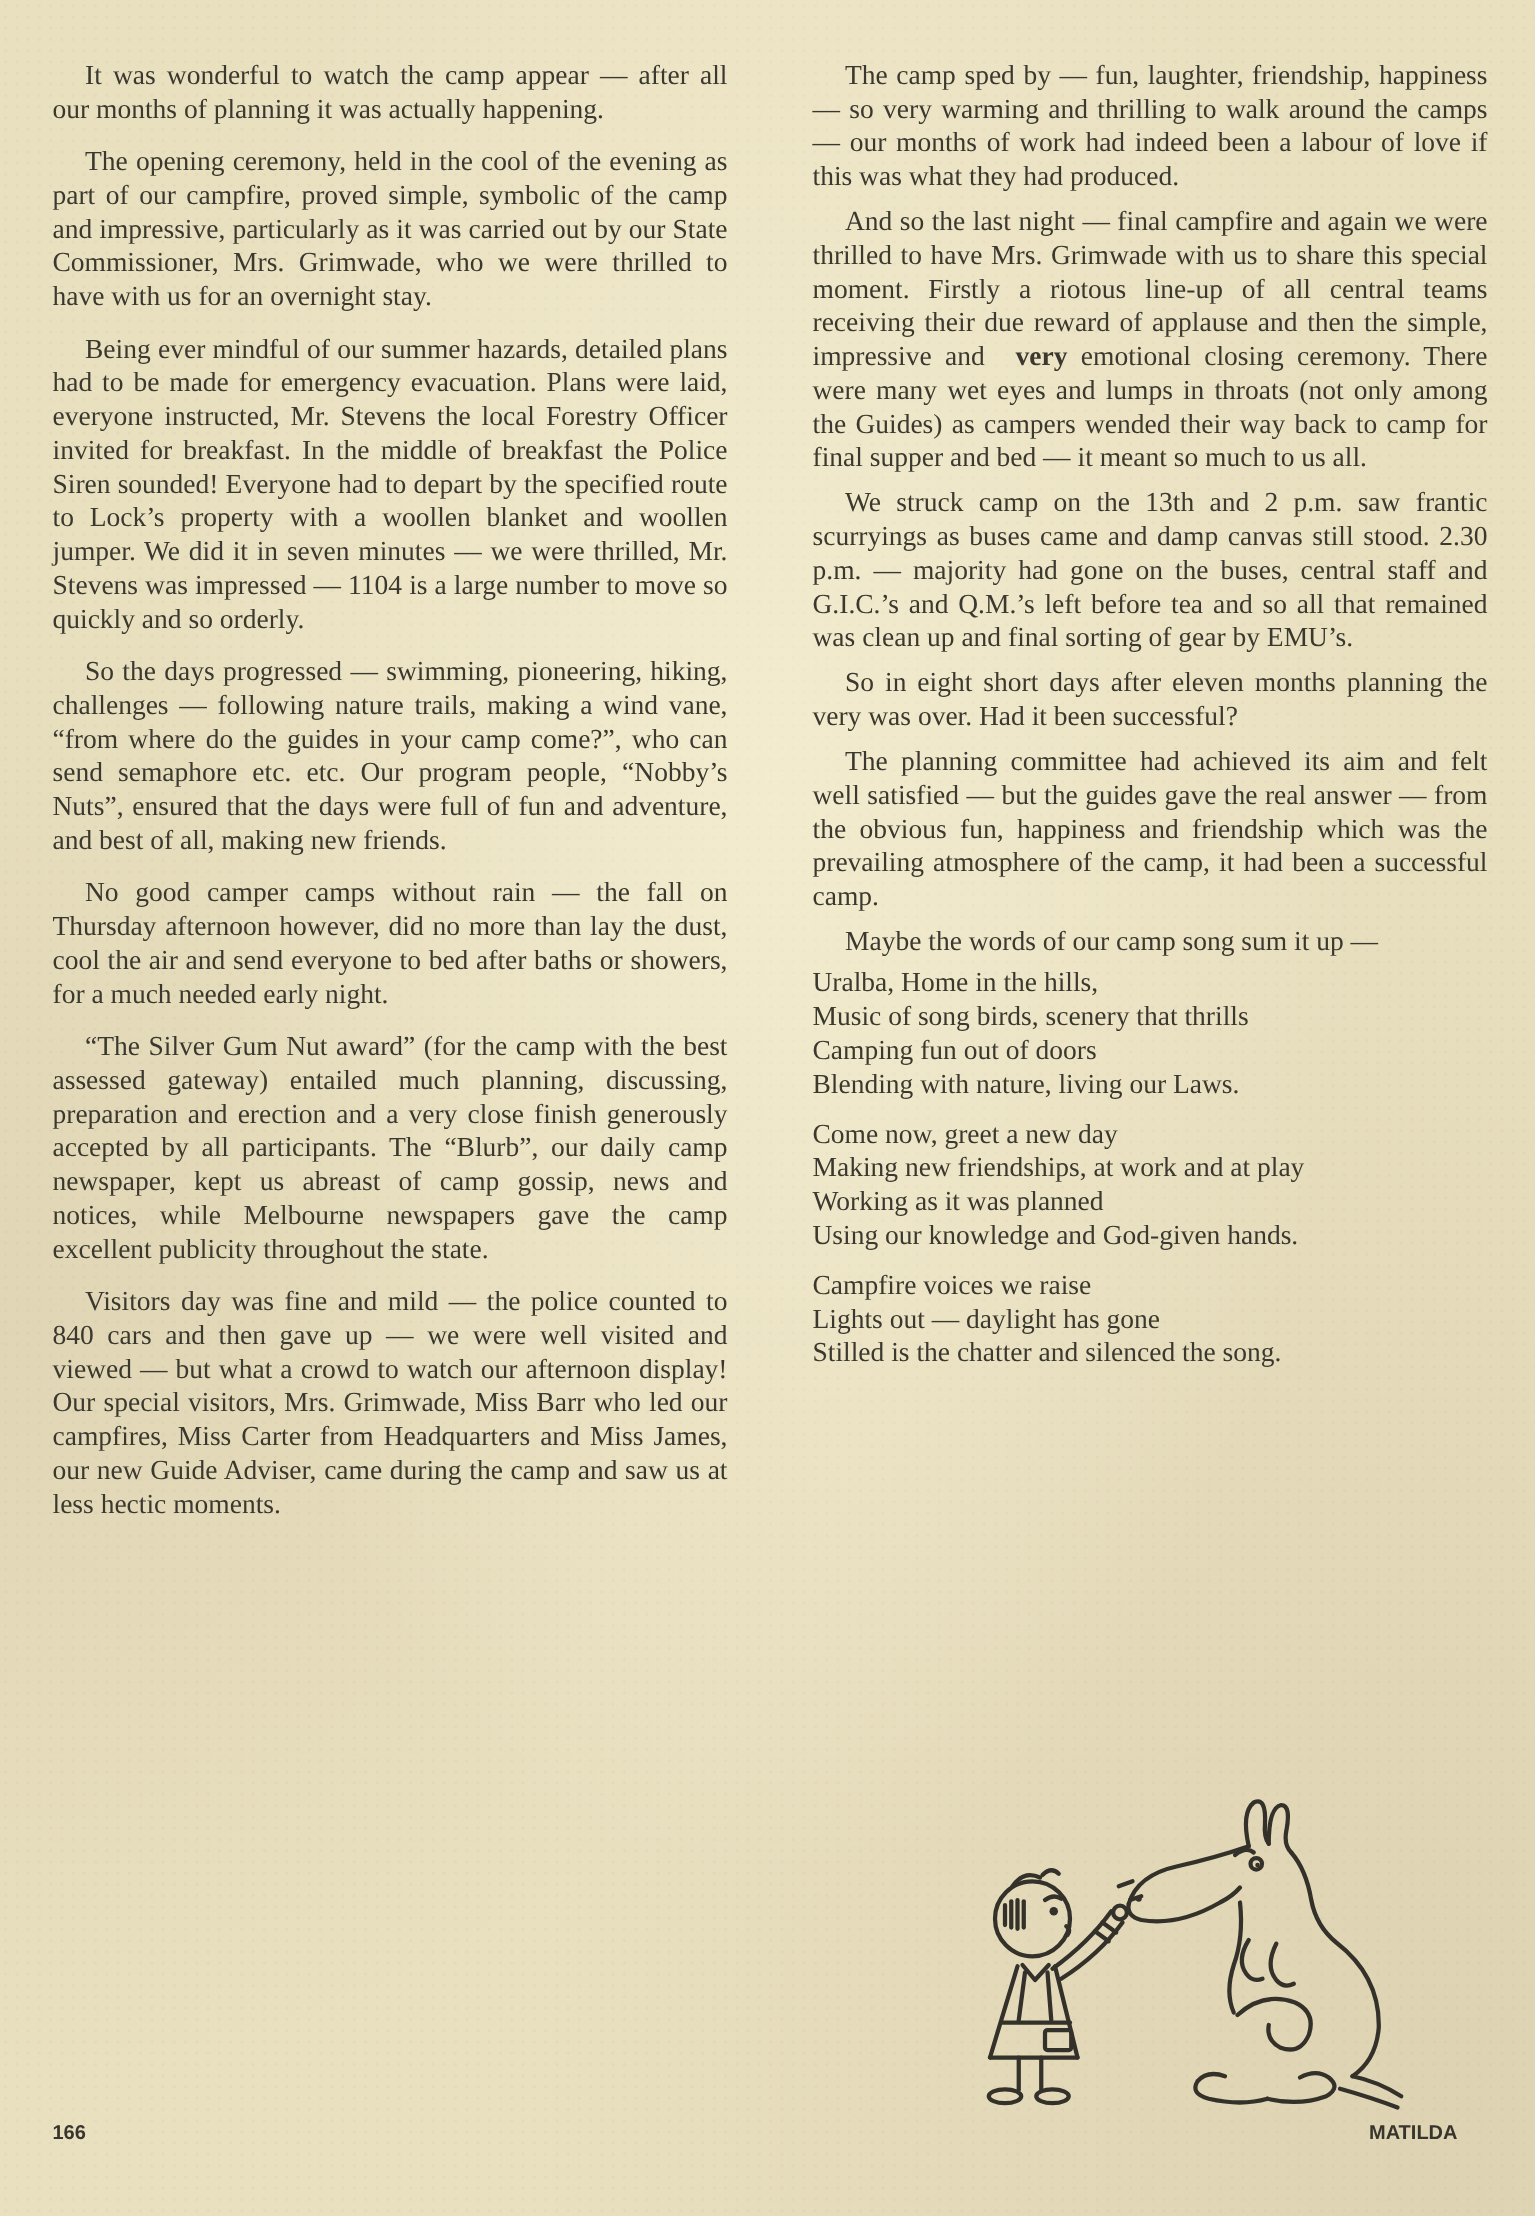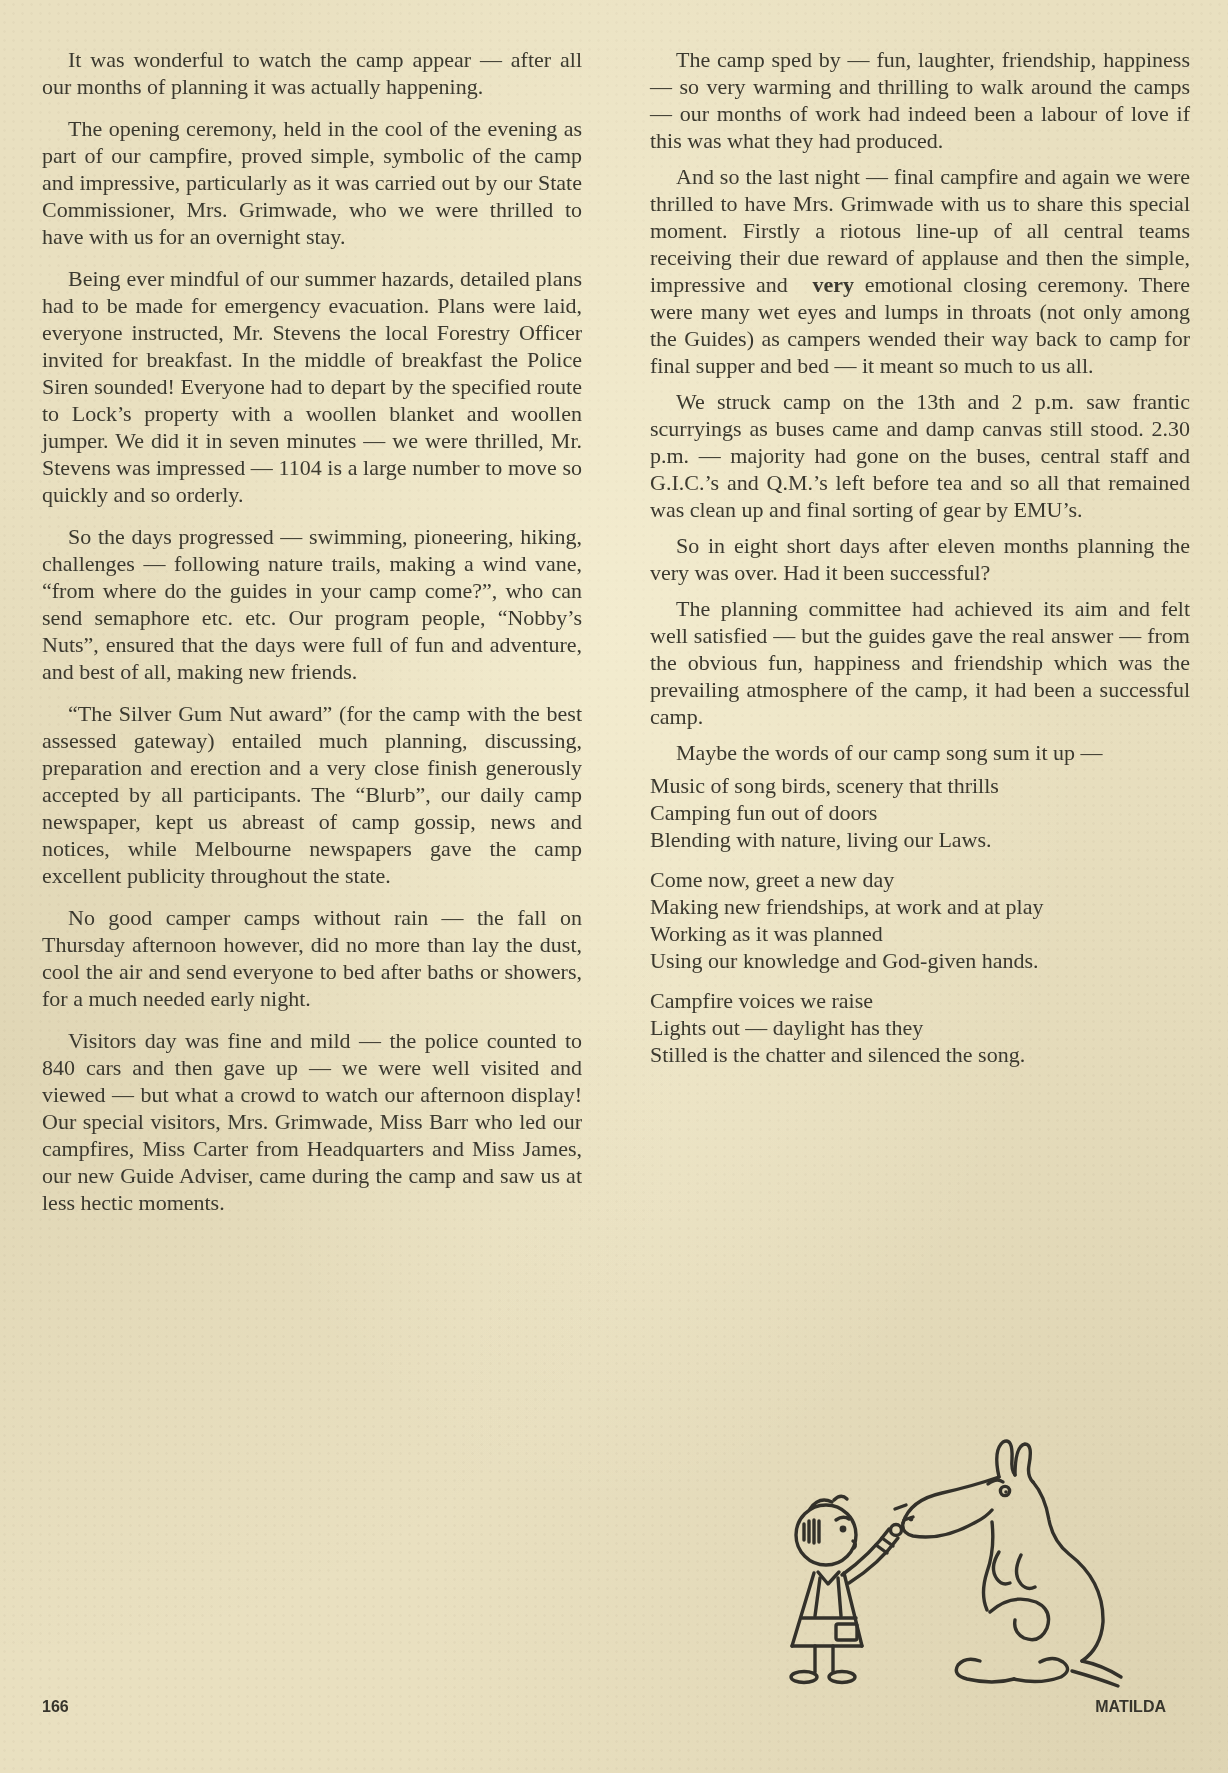--- a/index.html
+++ b/index.html
@@ -44,49 +44,50 @@
 
 <div class="page">
 
   <div class="columns">
 
     <div class="column col-left">
       <p>It was wonderful to watch the camp appear — after all our months of planning it was actually happening.</p>
       <p>The opening ceremony, held in the cool of the evening as part of our campfire, proved simple, symbolic of the camp and impressive, particularly as it was carried out by our State Commissioner, Mrs. Grimwade, who we were thrilled to have with us for an overnight stay.</p>
       <p>Being ever mindful of our summer hazards, detailed plans had to be made for emergency evacuation. Plans were laid, everyone instructed, Mr. Stevens the local Forestry Officer invited for breakfast. In the middle of breakfast the Police Siren sounded! Everyone had to depart by the specified route to Lock’s property with a woollen blanket and woollen jumper. We did it in seven minutes — we were thrilled, Mr. Stevens was impressed — 1104 is a large number to move so quickly and so orderly.</p>
       <p>So the days progressed — swimming, pioneering, hiking, challenges — following nature trails, making a wind vane, “from where do the guides in your camp come?”, who can send semaphore etc. etc. Our program people, “Nobby’s Nuts”, ensured that the days were full of fun and adventure, and best of all, making new friends.</p>
+      <p>No good camper camps without rain — the fall on Thursday afternoon however, did no more than lay the dust, cool the air and send everyone to bed after baths or showers, for a much needed early night.</p>
       <p>“The Silver Gum Nut award” (for the camp with the best assessed gateway) entailed much planning, discussing, preparation and erection and a very close finish generously accepted by all participants. The “Blurb”, our daily camp newspaper, kept us abreast of camp gossip, news and notices, while Melbourne newspapers gave the camp excellent publicity throughout the state.</p>
-      <p>No good camper camps without rain — the fall on Thursday afternoon however, did no more than lay the dust, cool the air and send everyone to bed after baths or showers, for a much needed early night.</p>
       <p>Visitors day was fine and mild — the police counted to 840 cars and then gave up — we were well visited and viewed — but what a crowd to watch our afternoon display! Our special visitors, Mrs. Grimwade, Miss Barr who led our campfires, Miss Carter from Headquarters and Miss James, our new Guide Adviser, came during the camp and saw us at less hectic moments.</p>
     </div>
 
     <div class="column col-right">
       <p>The camp sped by — fun, laughter, friendship, happiness — so very warming and thrilling to walk around the camps — our months of work had indeed been a labour of love if this was what they had produced.</p>
       <p><span>And so the last night — final campfire and again we were thrilled to have Mrs. Grimwade with us to share this special moment. Firstly a riotous line-up of all central teams receiving their due reward of applause and then the simple, impressive and </span><b>very</b><span> emotional closing ceremony. There were many wet eyes and lumps in throats (not only among the Guides) as campers wended their way back to camp for final supper and bed — it meant so much to us all.</span></p>
       <p>We struck camp on the 13th and 2 p.m. saw frantic scurryings as buses came and damp canvas still stood. 2.30 p.m. — majority had gone on the buses, central staff and G.I.C.’s and Q.M.’s left before tea and so all that remained was clean up and final sorting of gear by EMU’s.</p>
       <p>So in eight short days after eleven months planning the very was over. Had it been successful?</p>
       <p>The planning committee had achieved its aim and felt well satisfied — but the guides gave the real answer — from the obvious fun, happiness and friendship which was the prevailing atmosphere of the camp, it had been a successful camp.</p>
       <p class="song-intro">Maybe the words of our camp song sum it up —</p>
 
       <div class="stanza">
+        <div class="song-line">Uralba, Home in the hills,</div>
         <div class="song-line">Music of song birds, scenery that thrills</div>
         <div class="song-line">Camping fun out of doors</div>
         <div class="song-line">Blending with nature, living our Laws.</div>
       </div>
 
       <div class="stanza">
         <div class="song-line">Come now, greet a new day</div>
         <div class="song-line">Making new friendships, at work and at play</div>
         <div class="song-line">Working as it was planned</div>
         <div class="song-line">Using our knowledge and God-given hands.</div>
       </div>
 
       <div class="stanza">
         <div class="song-line">Campfire voices we raise</div>
-        <div class="song-line">Lights out — daylight has they</div>
+        <div class="song-line">Lights out — daylight has gone</div>
         <div class="song-line">Stilled is the chatter and silenced the song.</div>
       </div>
     </div>
   </div>
 
   <svg class="cartoon" width="372" height="262" viewBox="0 0 372 262" aria-hidden="true">
     <g>
       <circle cx="74" cy="103" r="30"></circle>
       <path d="M58,77 q9,-13 22,-7"></path>
       <path d="M82,68 q7,-7 13,-1"></path>

